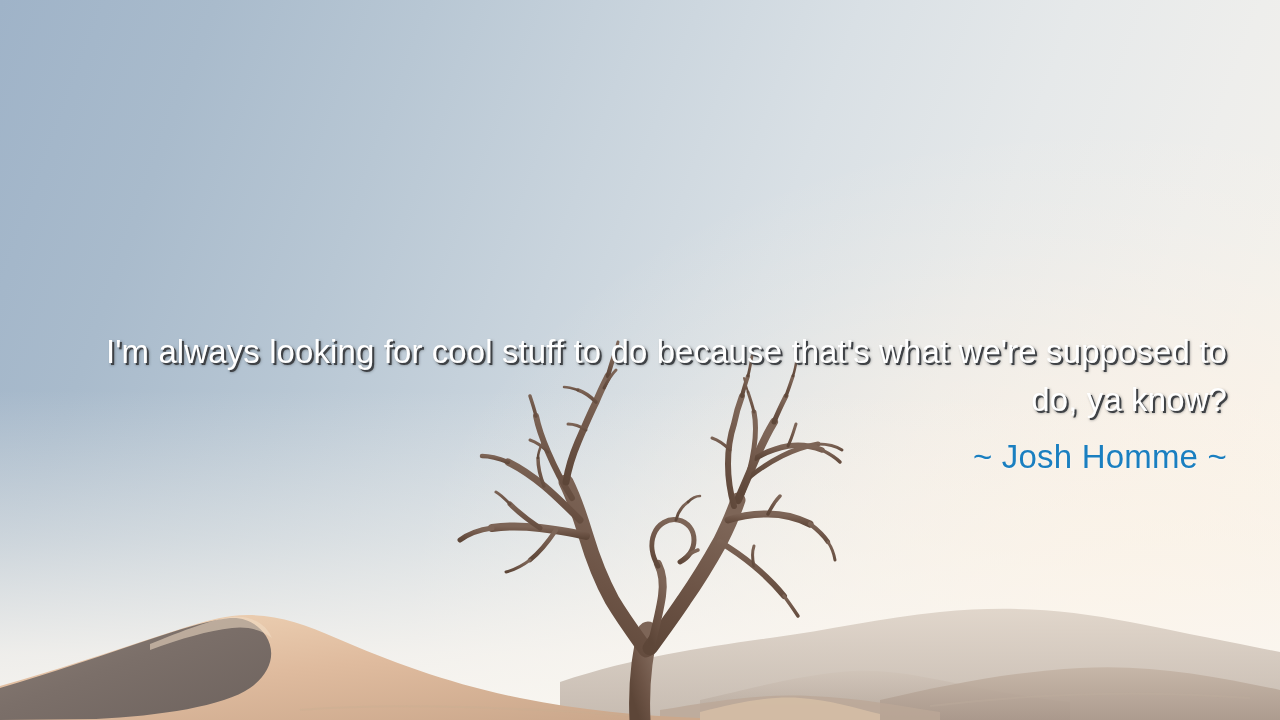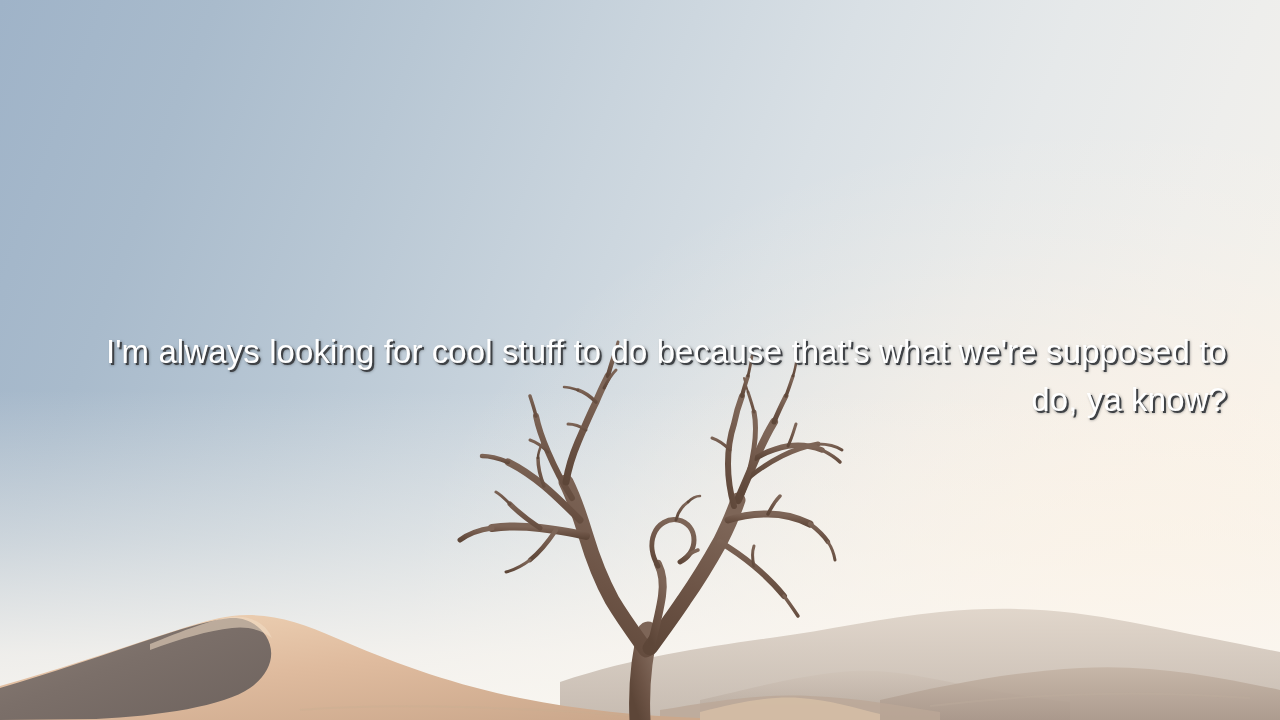--- a/index.html
+++ b/index.html
@@ -254,15 +254,16 @@
                  C736,414 739,404 742,396" stroke-width="6"></path>
         <path d="M742,396 C744,388 746,382 748,376" stroke-width="4"></path>
         <path d="M748,376 C750,368 751,362 752,356" stroke-width="2.8"></path>
         <path d="M730,450 C724,444 718,440 712,438" stroke-width="3"></path>
       </g>
     </svg>
   </div>
 
   <div class="quote-block">
     <p class="quote-text">I'm always looking for cool stuff to do because that's what we're supposed to do, ya know?</p>
+    <p class="quote-author">~ Josh Homme ~</p>
   </div>
 
 </div>
 
 </body></html>

